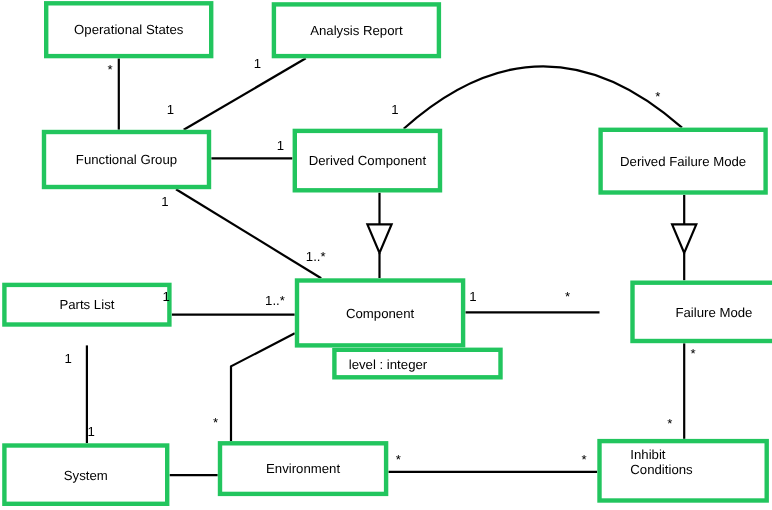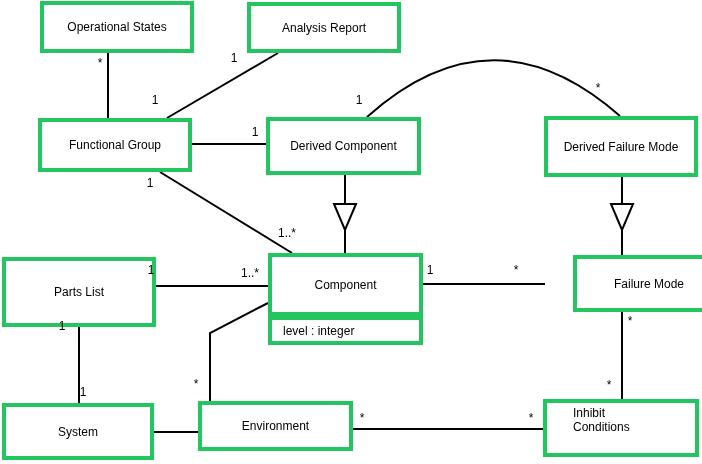--- a/index.html
+++ b/index.html
@@ -7,21 +7,21 @@
     position:relative;width:702px;height:464px;background:#ffffff;
     font-family:"Liberation Sans","DejaVu Sans",sans-serif;color:#000;
     overflow:hidden;
   }
   #connectors{position:absolute;left:0;top:0;z-index:1;}
   .box{
     position:absolute;box-sizing:border-box;border:4px solid #22c55e;background:#fff;
     display:flex;align-items:center;justify-content:center;
     font-size:12px;line-height:14px;z-index:2;text-align:center;
   }
-  .box.attr{justify-content:flex-start;padding-left:11px;text-align:left;}
+  .box.attr{justify-content:flex-start;padding-left:11px;text-align:left;margin-left:34px;}
   .box.twoline{align-items:flex-start;justify-content:flex-start;
     padding:3px 0 0 26px;white-space:pre-line;text-align:left;}
   .mult{
     position:absolute;transform:translate(-50%,-50%);
     font-size:12px;line-height:12px;z-index:3;background:transparent;
   }
 </style>
 </head>
 <body>
 
@@ -53,29 +53,29 @@
   </div>
 
   <div class="box" style="left:247px;top:2px;width:154px;height:51px;">
     <span>Analysis Report</span>
   </div>
 
   <div class="box" style="left:38px;top:118px;width:154px;height:54px;justify-content:center;">
     <span>Functional Group</span>
   </div>
 
-  <div class="box" style="left:266px;top:117px;width:155px;height:58px;">
+  <div class="box" style="left:266px;top:117px;width:136px;height:58px;">
     <span>Derived Component</span>
   </div>
 
   <div class="box" style="left:544px;top:116px;width:154px;height:61px;">
     <span>Derived Failure Mode</span>
   </div>
 
-  <div class="box" style="left:2px;top:257px;width:154px;height:70px;">
+  <div class="box" style="left:2px;top:257px;width:154px;height:40px;">
     <span>Parts List</span>
   </div>
 
   <div class="box" style="left:268px;top:253px;width:155px;height:63px;">
     <span>Component</span>
   </div>
   <div class="box attr" style="left:268px;top:316px;width:155px;height:29px;">
     <span>level : integer</span>
   </div>
 

